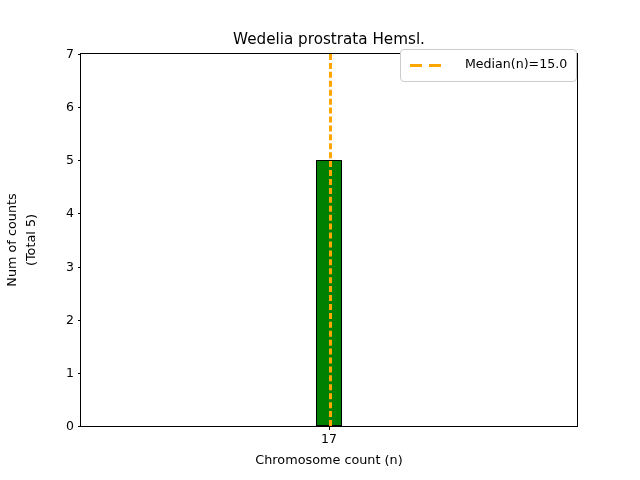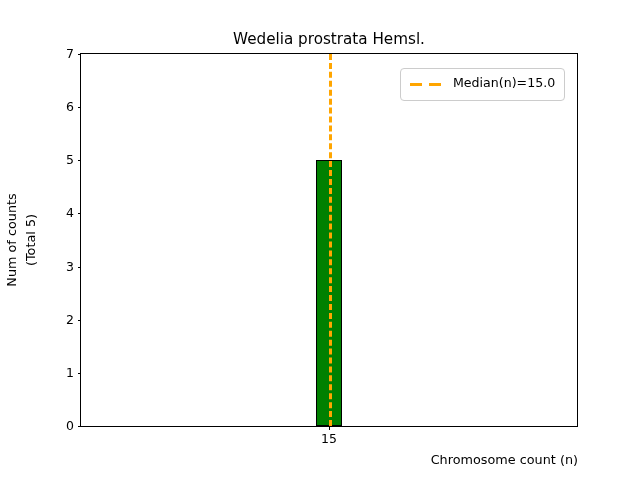--- a/index.html
+++ b/index.html
@@ -110,21 +110,21 @@
     color: #000000;
     white-space: nowrap;
   }
 
   
   #xlabel {
     position: absolute;
     left: 80px;
     top: 452px;
     width: 498px;
-    text-align: right;
+    text-align: center;
     font-size: 12.8px;
     line-height: 15px;
     color: #000000;
     white-space: nowrap;
   }
 
   #ylabel-wrap {
     position: absolute;
     left: 0px;
     top: 53px;
@@ -142,29 +142,29 @@
     text-align: center;
     color: #000000;
     white-space: nowrap;
   }
   #ylabel .yl-line { display: block; }
 
   
   #legend {
     position: absolute;
     left: 400px;
-    top: 68px;
+    top: 49px;
     box-sizing: border-box;
     background: #ffffff;
     border: 1px solid #cccccc;
     border-radius: 4px;
     padding: 6px 9px 7px 9px;
     display: flex;
     align-items: flex-start;
-    gap: 9px;
+    gap: 21px;
   }
   #legend-swatch {
     width: 34px;
     height: 16px;
     position: relative;
     flex: 0 0 auto;
     margin-top: 2px;
   }
   #legend-swatch i {
     position: absolute;
@@ -212,21 +212,21 @@
         <div class="ytick-label" style="top: 42.8571%;">4</div>
         <div class="ytick-mark" style="top: 28.5714%;"></div>
         <div class="ytick-label" style="top: 28.5714%;">5</div>
         <div class="ytick-mark" style="top: 14.2857%;"></div>
         <div class="ytick-label" style="top: 14.2857%;">6</div>
         <div class="ytick-mark" style="top: 0%;"></div>
         <div class="ytick-label" style="top: 0%;">7</div>
       </div>
     <div id="xticks">
         <div class="xtick-mark" style="left: 50%;"></div>
-        <div class="xtick-label" style="left: 50%;">15</div>
+        <div class="xtick-label" style="left: 50%;">17</div>
       </div>
 
     <div id="plot-inner">
       <div id="bars">
           <div class="bar" style="left: calc(50% - 13px); width: 26px; height: 71.4286%; background: rgb(0, 128, 0); border-color: rgb(0, 0, 0);"></div>
         </div>
       <div id="median">
           <div class="median-line" style="left: 50%; border-left-color: rgb(255, 165, 0);"></div>
         </div>
     </div>

